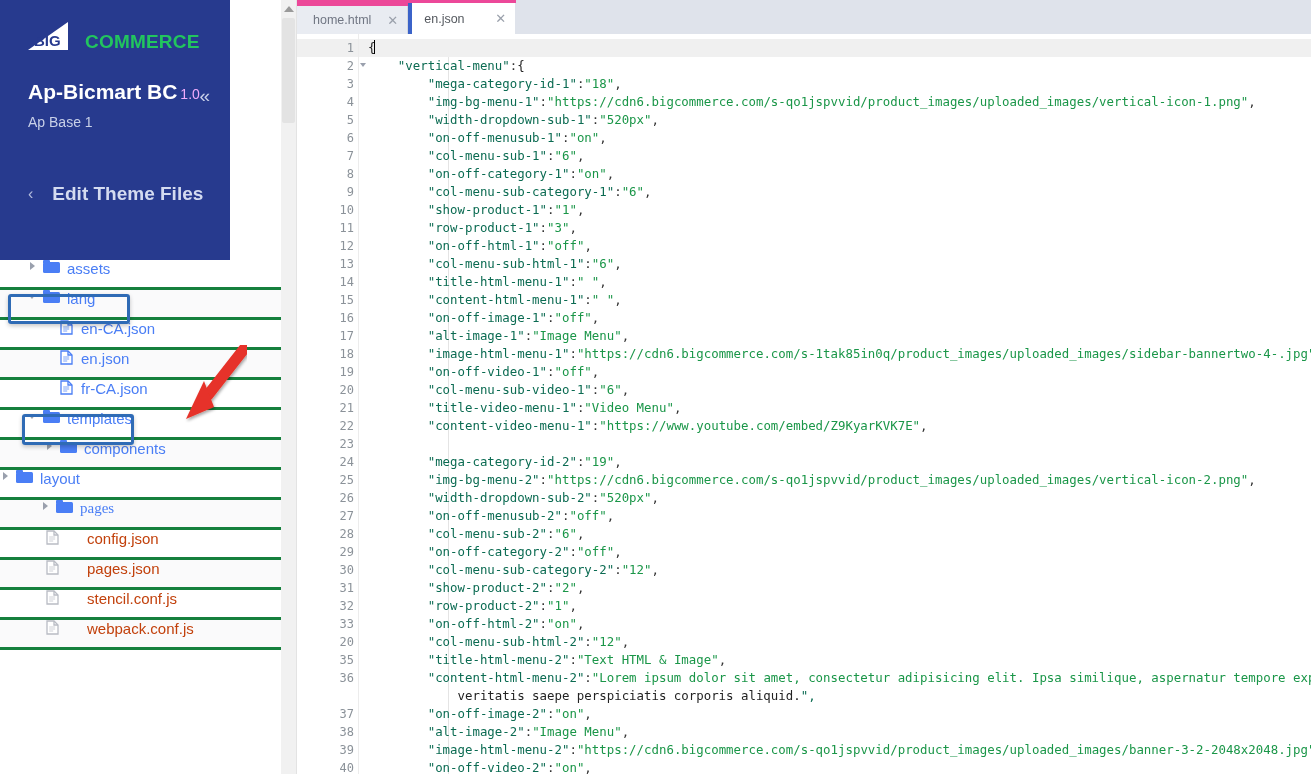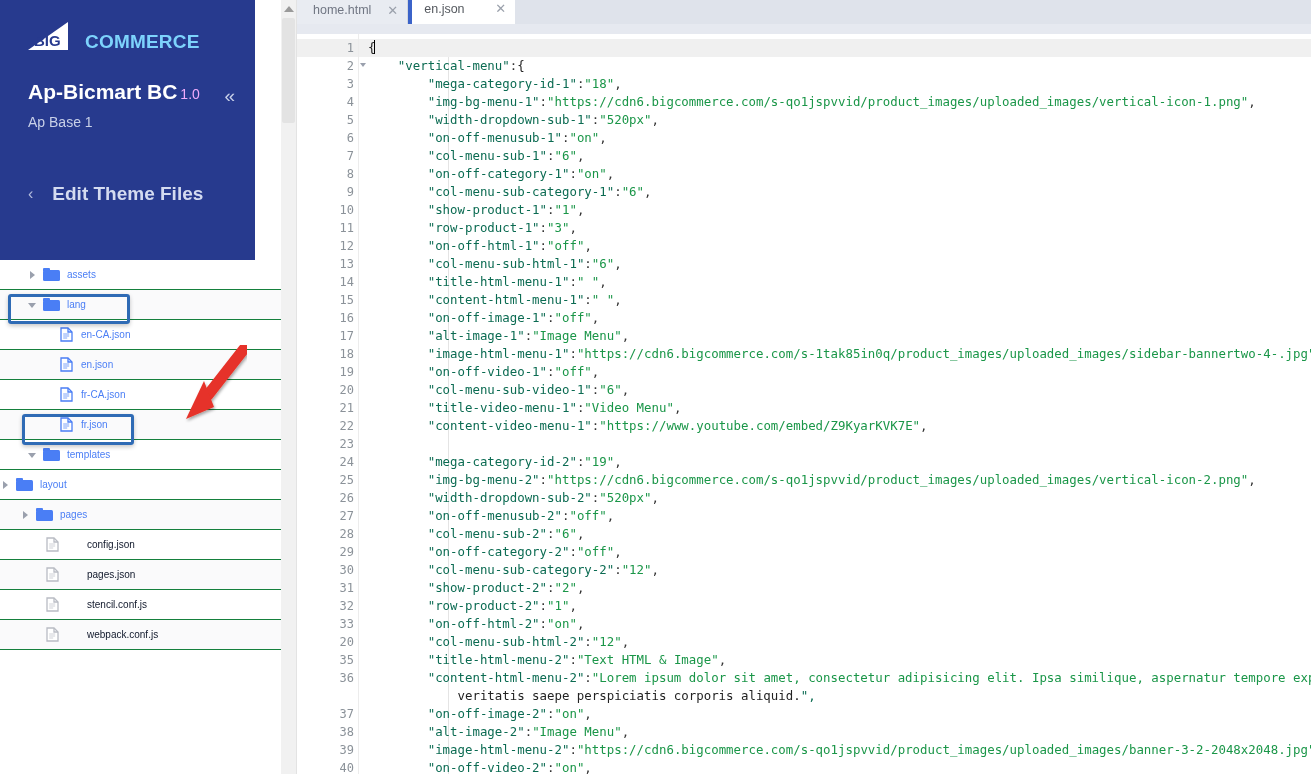--- a/index.html
+++ b/index.html
@@ -23,33 +23,33 @@
     width: 281px;
     height: 774px;
     flex: 0 0 281px;
     background: #ffffff;
     position: relative;
     overflow: hidden;
   }
   .sidebar-head {
     background: #273a8e;
     height: 260px;
-    width: 255px;
+    width: 230px;
     position: relative;
   }
   .logo {
     position: absolute;
     left: 28px; top: 18px;
     display: flex;
     align-items: flex-end;
     height: 34px;
   }
   .logo svg { display:block; }
   .logo-text {
-    color: #7dd3fc;
+    color: #22c55e;
     font-size: 19px;
     font-weight: 700;
     letter-spacing: .2px;
     line-height: 1;
     margin-left: 1px;
     margin-bottom: 1px;
     font-family: "Liberation Sans", sans-serif;
   }
   .theme-title {
     position: absolute;
@@ -104,30 +104,30 @@
     position: absolute;
     top: 260px; left: 0;
     width: 281px;
     height: 514px;
     background: #fff;
     overflow: hidden;
   }
   .tree-row {
     height: 30px;
     display: flex;
-    align-items: center;
-    font-size: 10px;
+    align-items: flex-start;
+    font-size: 15px;
     color: #4a7ef5;
     cursor: pointer;
-    border-bottom: 1px solid #15803d;
+    border-bottom: 3px solid #15803d;
     background: #ffffff;
     position: relative;
   }
   .tree-row.alt { background: #fafafb; }
-  .tree-row.dim { color: #0f172a; cursor: default; gap: 20px; }
+  .tree-row.dim { color: #c2410c; cursor: default; gap: 20px; }
   .twisty {
     width: 11px; height: 11px;
     margin-right: 5px;
     flex: 0 0 11px;
     position: relative;
   }
   .twisty.closed::before {
     content: "";
     position: absolute;
     left: 3px; top: 2px;
@@ -223,21 +223,20 @@
     border-radius: 2px;
   }
 
   .tabbar {
     position: absolute;
     left: 16px; top: 0;
     right: 0;
     height: 24px;
     background: #ec4899;
     display: flex;
-    align-items: flex-end;
   }
   .tab {
     height: 28px;
     min-width: 108px;
     margin-top: 6px;
     background: #e9ecf2;
     color: #707683;
     font-size: 12.5px;
     display: flex;
     align-items: center;
@@ -409,42 +408,36 @@
           <span class="twisty"></span>
           <span class="file-ico">
             <svg width="13" height="15" viewBox="0 0 13 15">
               <path d="M1 1h7l4 4v9H1z" fill="#ffffff" stroke="#4a7ef5" stroke-width="1.3"></path>
               <path d="M8 1v4h4" fill="none" stroke="#4a7ef5" stroke-width="1.3"></path>
               <path d="M3.2 7h6M3.2 9h6M3.2 11h4" stroke="#7ea3f8" stroke-width="1.1"></path>
             </svg>
           </span>
           <span class="tree-label">fr-CA.json</span>
         </div>
-        <div class="tree-row alt" style="padding-left: 44px;">
-          <span class="twisty"></span>
-          <span class="file-ico">
-            <svg width="13" height="15" viewBox="0 0 13 15">
-              <path d="M1 1h7l4 4v9H1z" fill="#ffffff" stroke="#4a7ef5" stroke-width="1.3"></path>
-              <path d="M8 1v4h4" fill="none" stroke="#4a7ef5" stroke-width="1.3"></path>
-              <path d="M3.2 7h6M3.2 9h6M3.2 11h4" stroke="#7ea3f8" stroke-width="1.1"></path>
-            </svg>
-          </span>
-          <span class="tree-label">fr.json</span>
-        </div>
         <div class="tree-row" style="padding-left: 27px;">
           <span class="twisty open"></span>
           <span class="folder-ico"></span>
           <span class="tree-label">templates</span>
         </div>
+        <div class="tree-row alt" style="padding-left: 44px;">
+          <span class="twisty closed"></span>
+          <span class="folder-ico"></span>
+          <span class="tree-label">components</span>
+        </div>
         <div class="tree-row" style="">
           <span class="twisty closed"></span>
           <span class="folder-ico"></span>
           <span class="tree-label">layout</span>
         </div>
-        <div class="tree-row alt" style="padding-left: 20px;">
+        <div class="tree-row alt" style="padding-left: 40px; font-family: Liberation Serif, serif;">
           <span class="twisty closed"></span>
           <span class="folder-ico"></span>
           <span class="tree-label">pages</span>
         </div>
         <div class="tree-row dim" style="padding-left: 10px;">
           <span class="twisty"></span>
           <span class="file-ico">
             <svg width="13" height="15" viewBox="0 0 13 15">
               <path d="M1 1h7l4 4v9H1z" fill="#ffffff" stroke="#b9bcc4" stroke-width="1.3"></path>
               <path d="M8 1v4h4" fill="none" stroke="#b9bcc4" stroke-width="1.3"></path>

